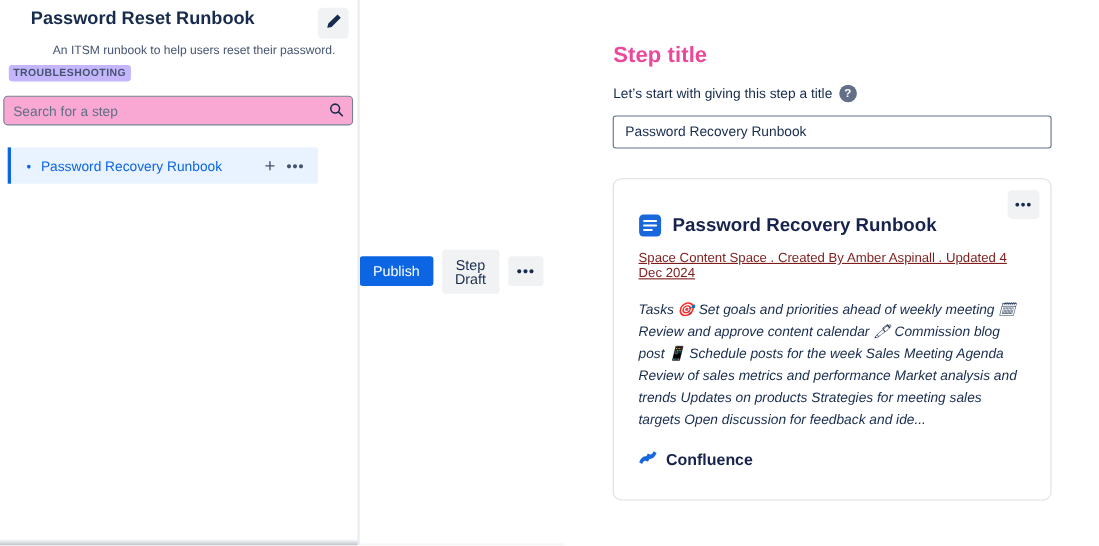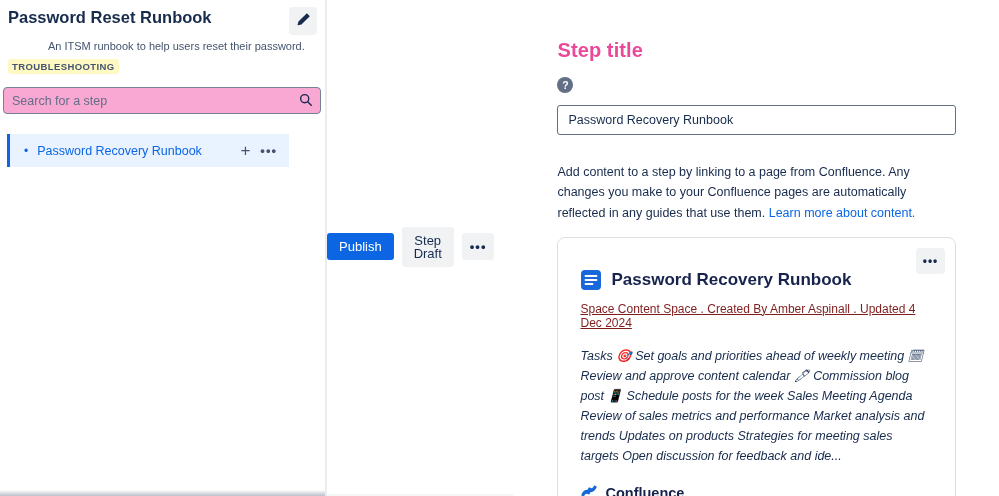--- a/index.html
+++ b/index.html
@@ -5,26 +5,26 @@
   * { margin:0; padding:0; box-sizing:border-box; }
   html,body { width:999px; height:496px; overflow:hidden; background:#fff;
     font-family:"Liberation Sans", sans-serif; color:#172B4D; }
   .app { display:flex; width:999px; height:496px; }
 
   
   .sidebar { width:327px; flex:0 0 327px; position:relative; border-right:2px solid #EBECF0; background:#fff; }
   .sidebar::after { content:""; position:absolute; left:0; right:0; bottom:0; height:6px;
     background:linear-gradient(to bottom, rgba(9,30,66,0), rgba(9,30,66,0.28)); pointer-events:none; }
   .sb-head { display:flex; align-items:flex-start; justify-content:space-between; padding:7px 8px 0 8px; }
-  .sb-title { font-size:16.5px; font-weight:700; color:#172B4D; line-height:1.3; }
+  .sb-title { font-size:16.5px; font-weight:700; color:#172B4D; line-height:1.3;margin-left:20px; }
   .icon-btn { width:28px; height:28px; border:none; border-radius:4px; background:#F1F2F4;
     display:flex; align-items:center; justify-content:center; cursor:pointer; flex:0 0 auto; }
   .sb-desc { font-size:11px; color:#44546F; padding:5px 8px 0 8px;margin-left:40px; }
   .badge { display:inline-block; margin:7px 0 0 8px; padding:2px 4px; border-radius:3px;
-    background:#fef9c3; color:#44546F; font-size:9.5px; font-weight:700; letter-spacing:.4px; }
+    background:#c4b5fd; color:#44546F; font-size:9.5px; font-weight:700; letter-spacing:.4px; }
   .search-wrap { position:relative; margin:13px 4px 0 3px; }
   .search-input { width:100%; height:27px; border:1.5px solid #758195; border-radius:4px;
     padding:0 30px 0 8px; font-size:12.5px; color:#172B4D; background:#f9a8d4;
     font-family:"Liberation Sans", sans-serif; }
   .search-input::placeholder { color:#626F86; }
   .search-icon { position:absolute; right:8px; top:6px; }
   .step-item { display:flex; align-items:center; margin:20px 36px 0 7px; height:33px;
     background:#E9F2FF; border-left:3px solid #0C66E4; padding:0 8px 0 8px; cursor:pointer; }
   .step-bullet { color:#0C66E4; font-size:12px; margin:0 9px 0 6px; }
   .step-label { color:#0C66E4; font-size:12.5px; font-weight:500; flex:1 1 auto;
@@ -109,26 +109,26 @@
   <main class="main">
     <div class="main-header">
       <button class="btn btn-primary">Publish</button>
       <button class="btn btn-subtle">Step Draft</button>
       <button class="btn btn-more">•••</button>
     </div>
 
     <div class="content">
       <h2 class="h2">Step title</h2>
       <div class="helper">
+        <span>Let’s start with giving this step a title</span>
         <span class="help-icon">?</span>
       </div>
       <input class="title-input" type="text" value="Password Recovery Runbook" style="">
 
       <div class="section-2">
-        <p class="para"><span>Add content to a step by linking to a page from Confluence. Any changes you make to your Confluence pages are automatically reflected in any guides that use them. </span><a>Learn more about content.</a></p>
 
         <div class="card">
           <button class="card-more">•••</button>
           <div class="card-title-row">
             <span class="doc-icon">
               <svg width="22" height="22" viewBox="0 0 22 22">
                   <rect x="1" y="1" width="20" height="20" rx="4" fill="#1868DB"></rect>
                   <line x1="5.5" y1="7" x2="16.5" y2="7" stroke="#fff" stroke-width="1.8" stroke-linecap="round"></line>
                   <line x1="5.5" y1="11" x2="16.5" y2="11" stroke="#fff" stroke-width="1.8" stroke-linecap="round"></line>
                   <line x1="5.5" y1="15" x2="12.5" y2="15" stroke="#fff" stroke-width="1.8" stroke-linecap="round"></line>

